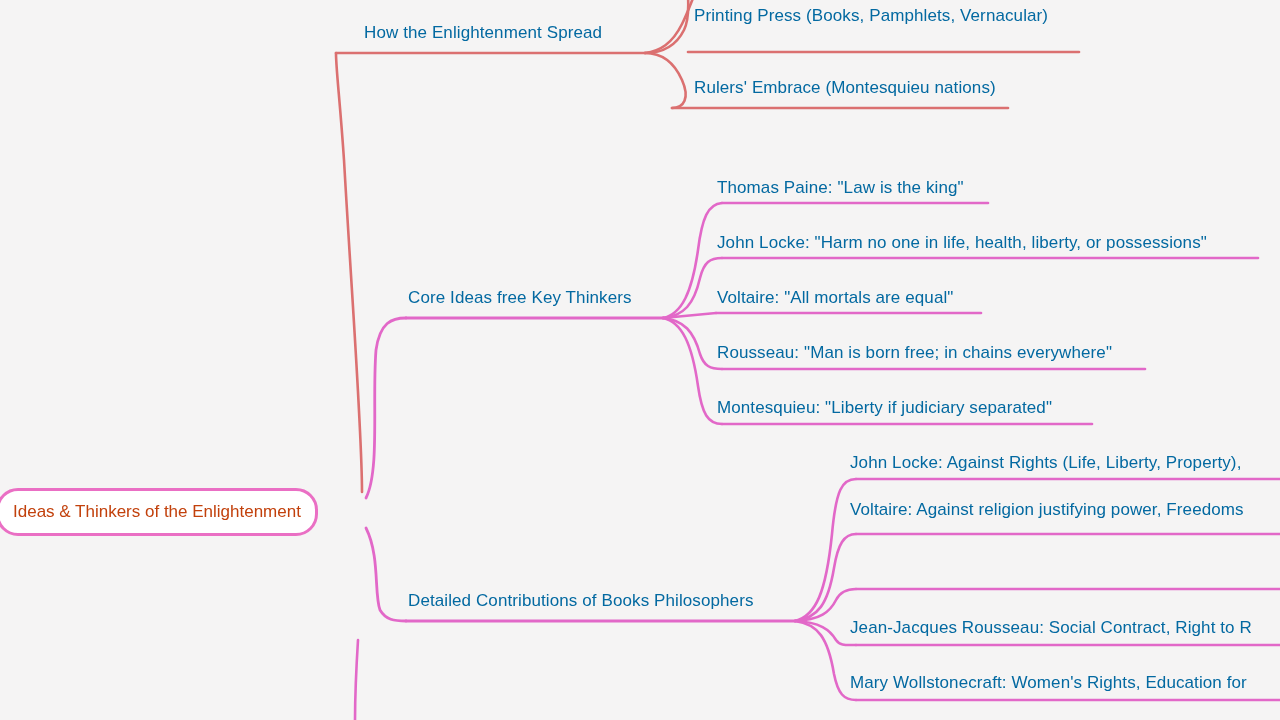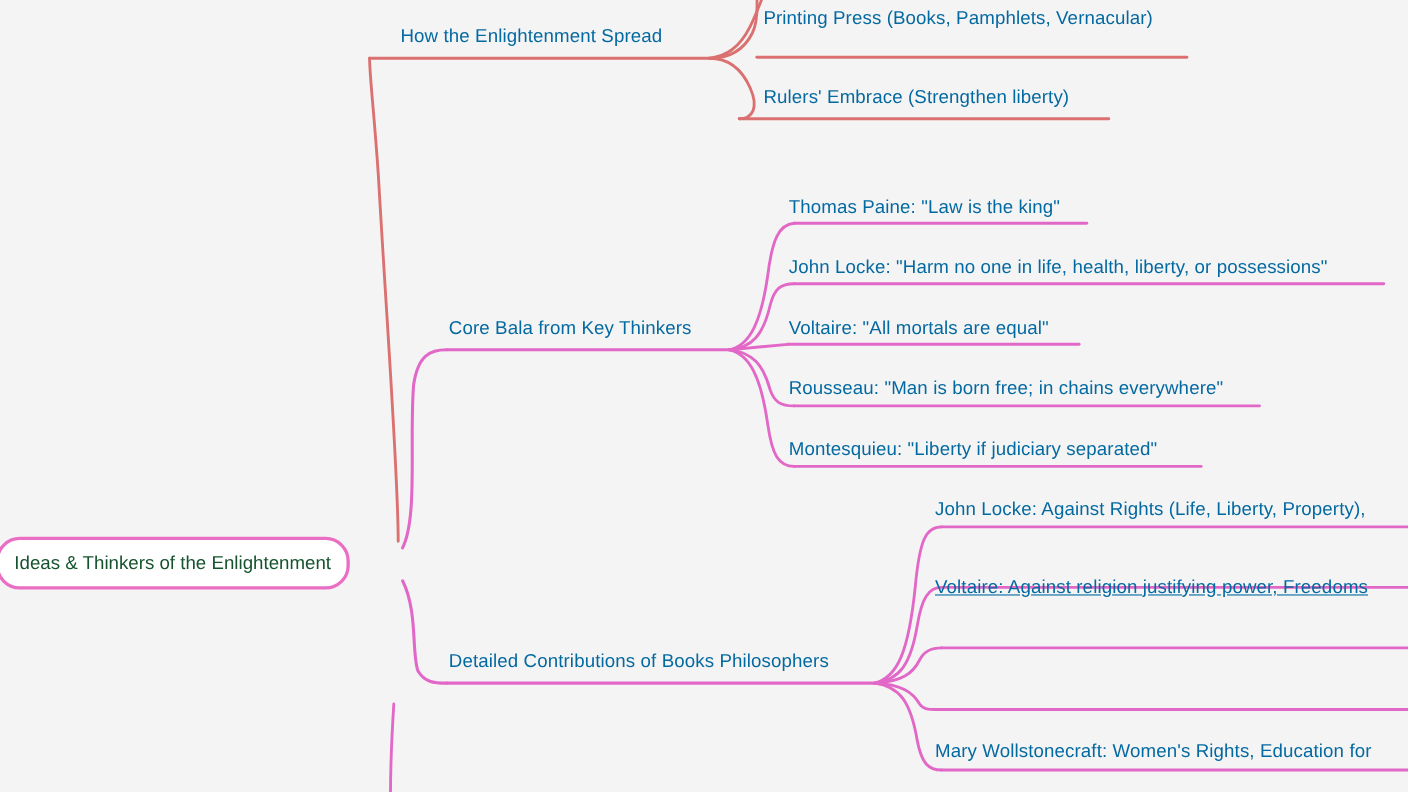--- a/index.html
+++ b/index.html
@@ -45,21 +45,21 @@
     border: 3px solid #ea6fc4;
     border-radius: 22px;
     display: flex;
     align-items: center;
     padding-left: 14px;
     padding-right: 14px;
     transform: translateY(-50%);
   }
 
   .root-node .root-text {
-    color: #14532d;
+    color: #c2410c;
     font-size: 17px;
     white-space: nowrap;
   }
 </style>
 </head>
 <body>
 
 <div id="mindmap">
 
   <svg id="edges" viewBox="0 0 1280 720" width="1280" height="720" xmlns="http://www.w3.org/2000/svg">
@@ -113,39 +113,40 @@
 
     <path d="M 358,640 C 356,672 355,700 355,722" fill="none" stroke="#e268c8" stroke-width="2.6" stroke-linecap="round"></path>
   </svg>
 
   <div class="root-node" style="left:-4px; top:512px; height:48px;">
     <span class="root-text">Ideas &amp; Thinkers of the Enlightenment</span>
   </div>
 
   <div class="node-label" style="left:364px; top:33px;">How the Enlightenment Spread</div>
 
-  <div class="node-label" style="left:408px; top:298px;">Core Bala from Key Thinkers</div>
+  <div class="node-label" style="left:408px; top:298px;">Core Ideas free Key Thinkers</div>
 
   <div class="node-label" style="left:408px; top:601px;">Detailed Contributions of Books Philosophers</div>
 
   <div class="node-label" style="left:694px; top:16px;text-align:center;">Printing Press (Books, Pamphlets, Vernacular)</div>
 
-  <div class="node-label" style="left:694px; top:88px;">Rulers' Embrace (Strengthen liberty)</div>
+  <div class="node-label" style="left:694px; top:88px;">Rulers' Embrace (Montesquieu nations)</div>
 
   <div class="node-label" style="left:717px; top:188px;">Thomas Paine: "Law is the king"</div>
 
   <div class="node-label" style="left:717px; top:243px;">John Locke: "Harm no one in life, health, liberty, or possessions"</div>
 
   <div class="node-label" style="left:717px; top:298px;">Voltaire: "All mortals are equal"</div>
 
   <div class="node-label" style="left:717px; top:353px;">Rousseau: "Man is born free; in chains everywhere"</div>
 
   <div class="node-label" style="left:717px; top:408px;">Montesquieu: "Liberty if judiciary separated"</div>
 
   <div class="node-label" style="left:850px; top:463px;">John Locke: Against Rights (Life, Liberty, Property),</div>
 
-  <div class="node-label" style="left:850px; top:534px;text-decoration:underline;">Voltaire: Against religion justifying power, Freedoms</div>
+  <div class="node-label" style="left:850px; top:510px;">Voltaire: Against religion justifying power, Freedoms</div>
 
 
+  <div class="node-label" style="left:850px; top:628px;">Jean-Jacques Rousseau: Social Contract, Right to R</div>
 
   <div class="node-label" style="left:850px; top:683px;">Mary Wollstonecraft: Women's Rights, Education for</div>
 
 </div>
 
 </body></html>

